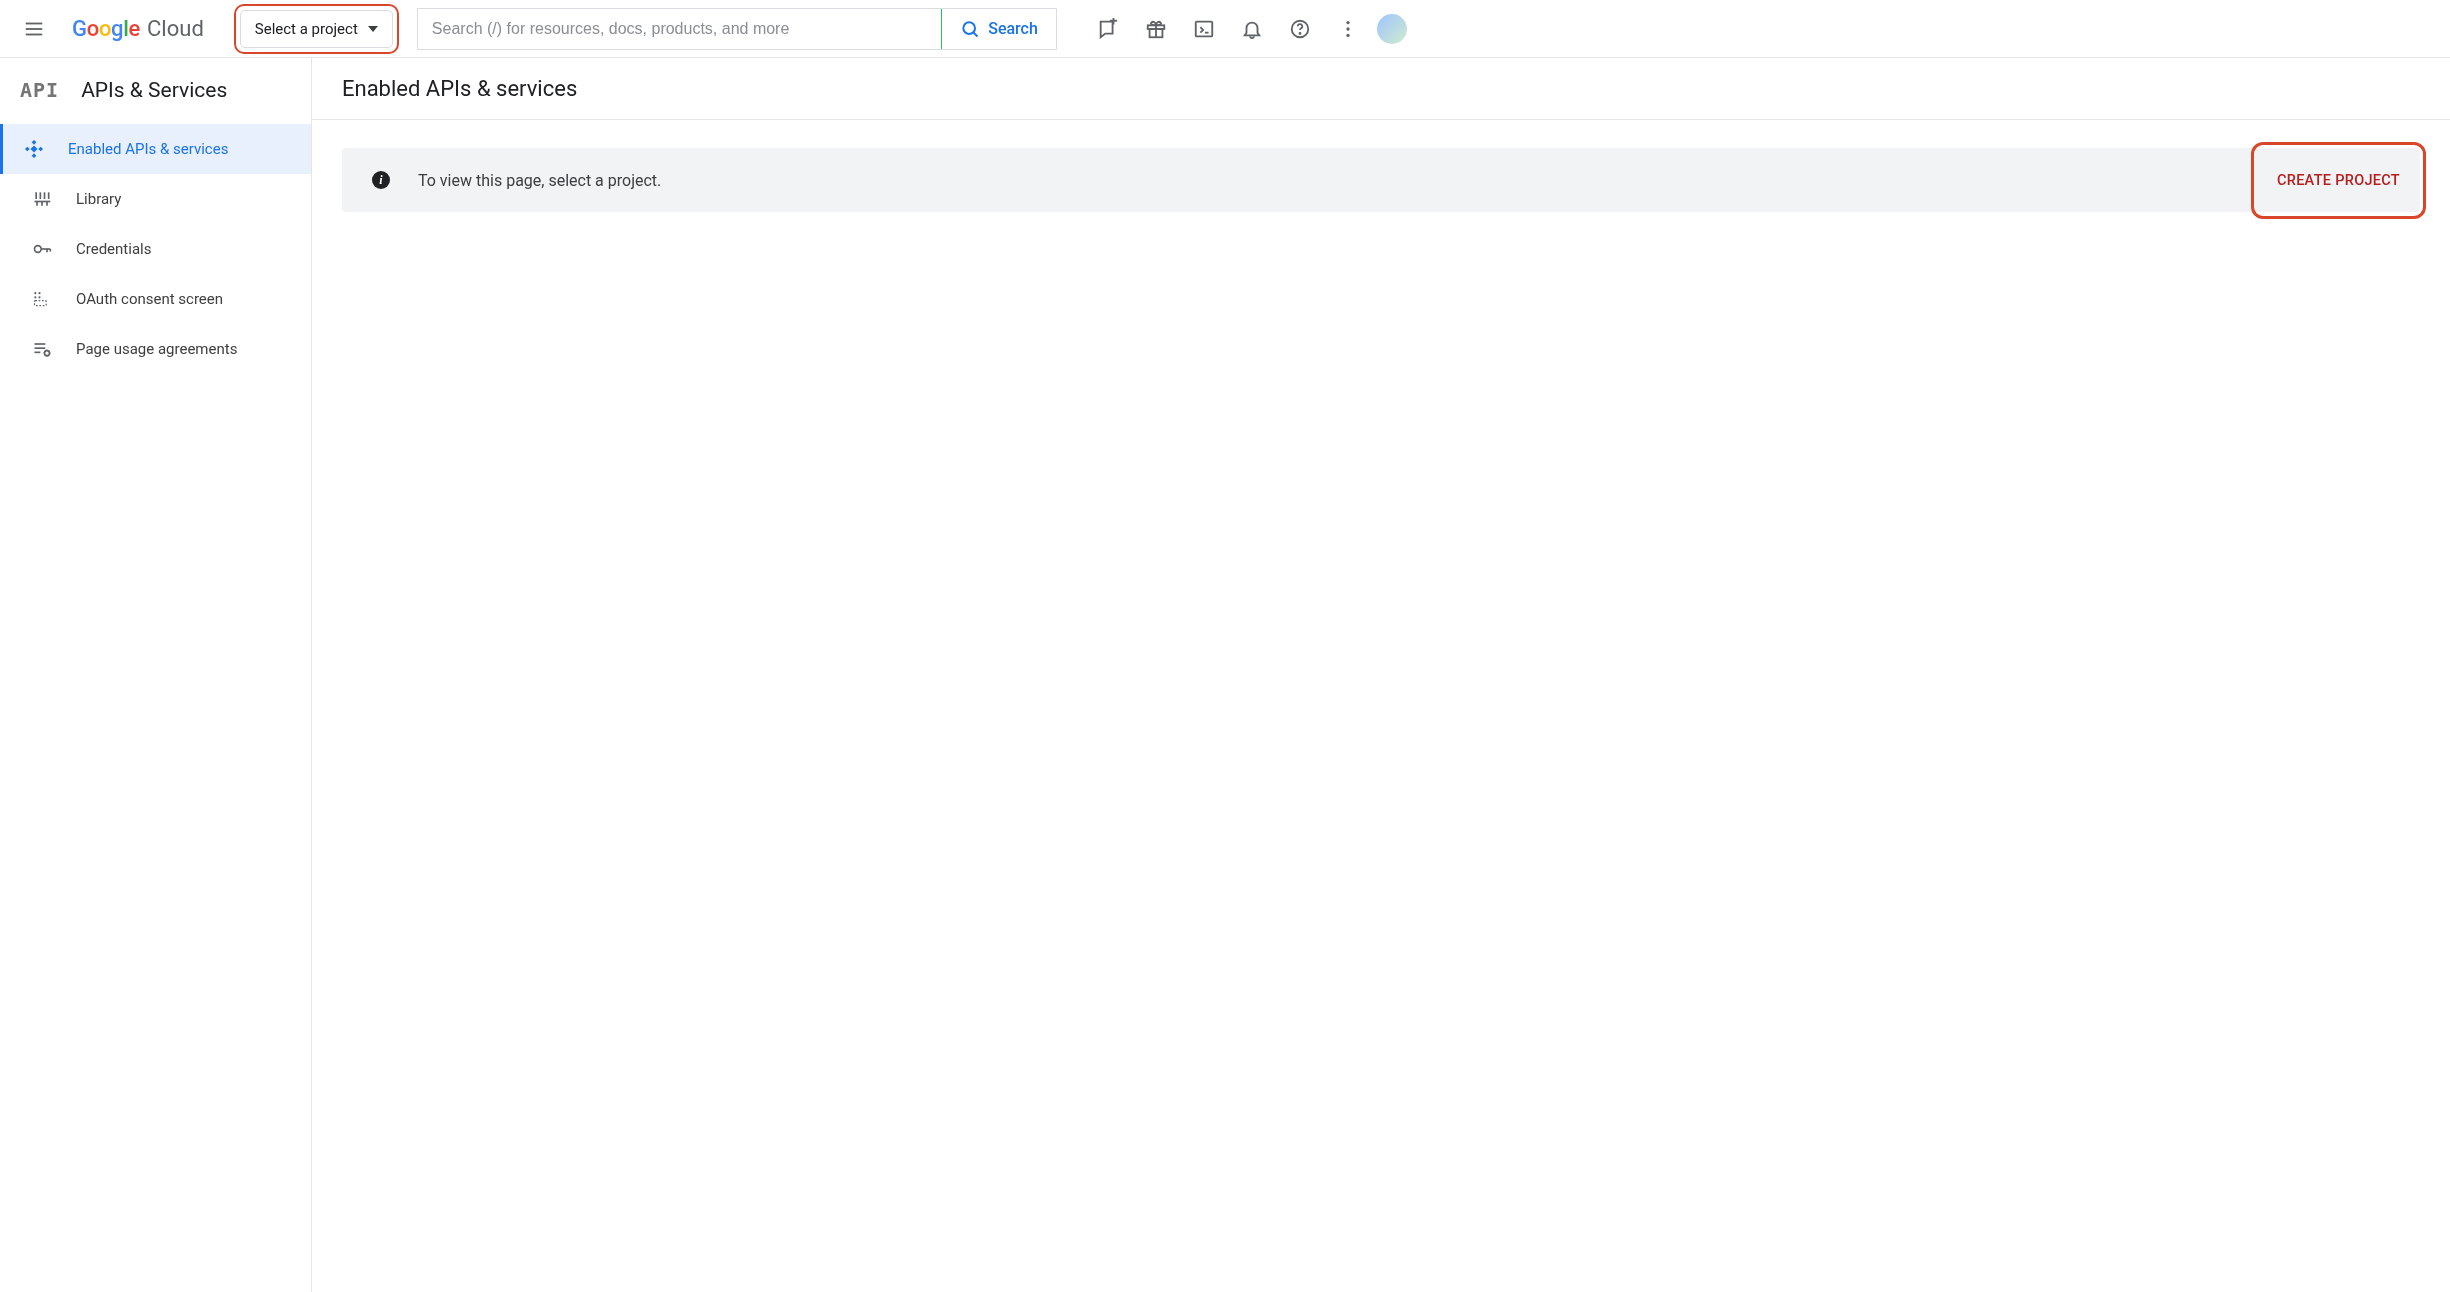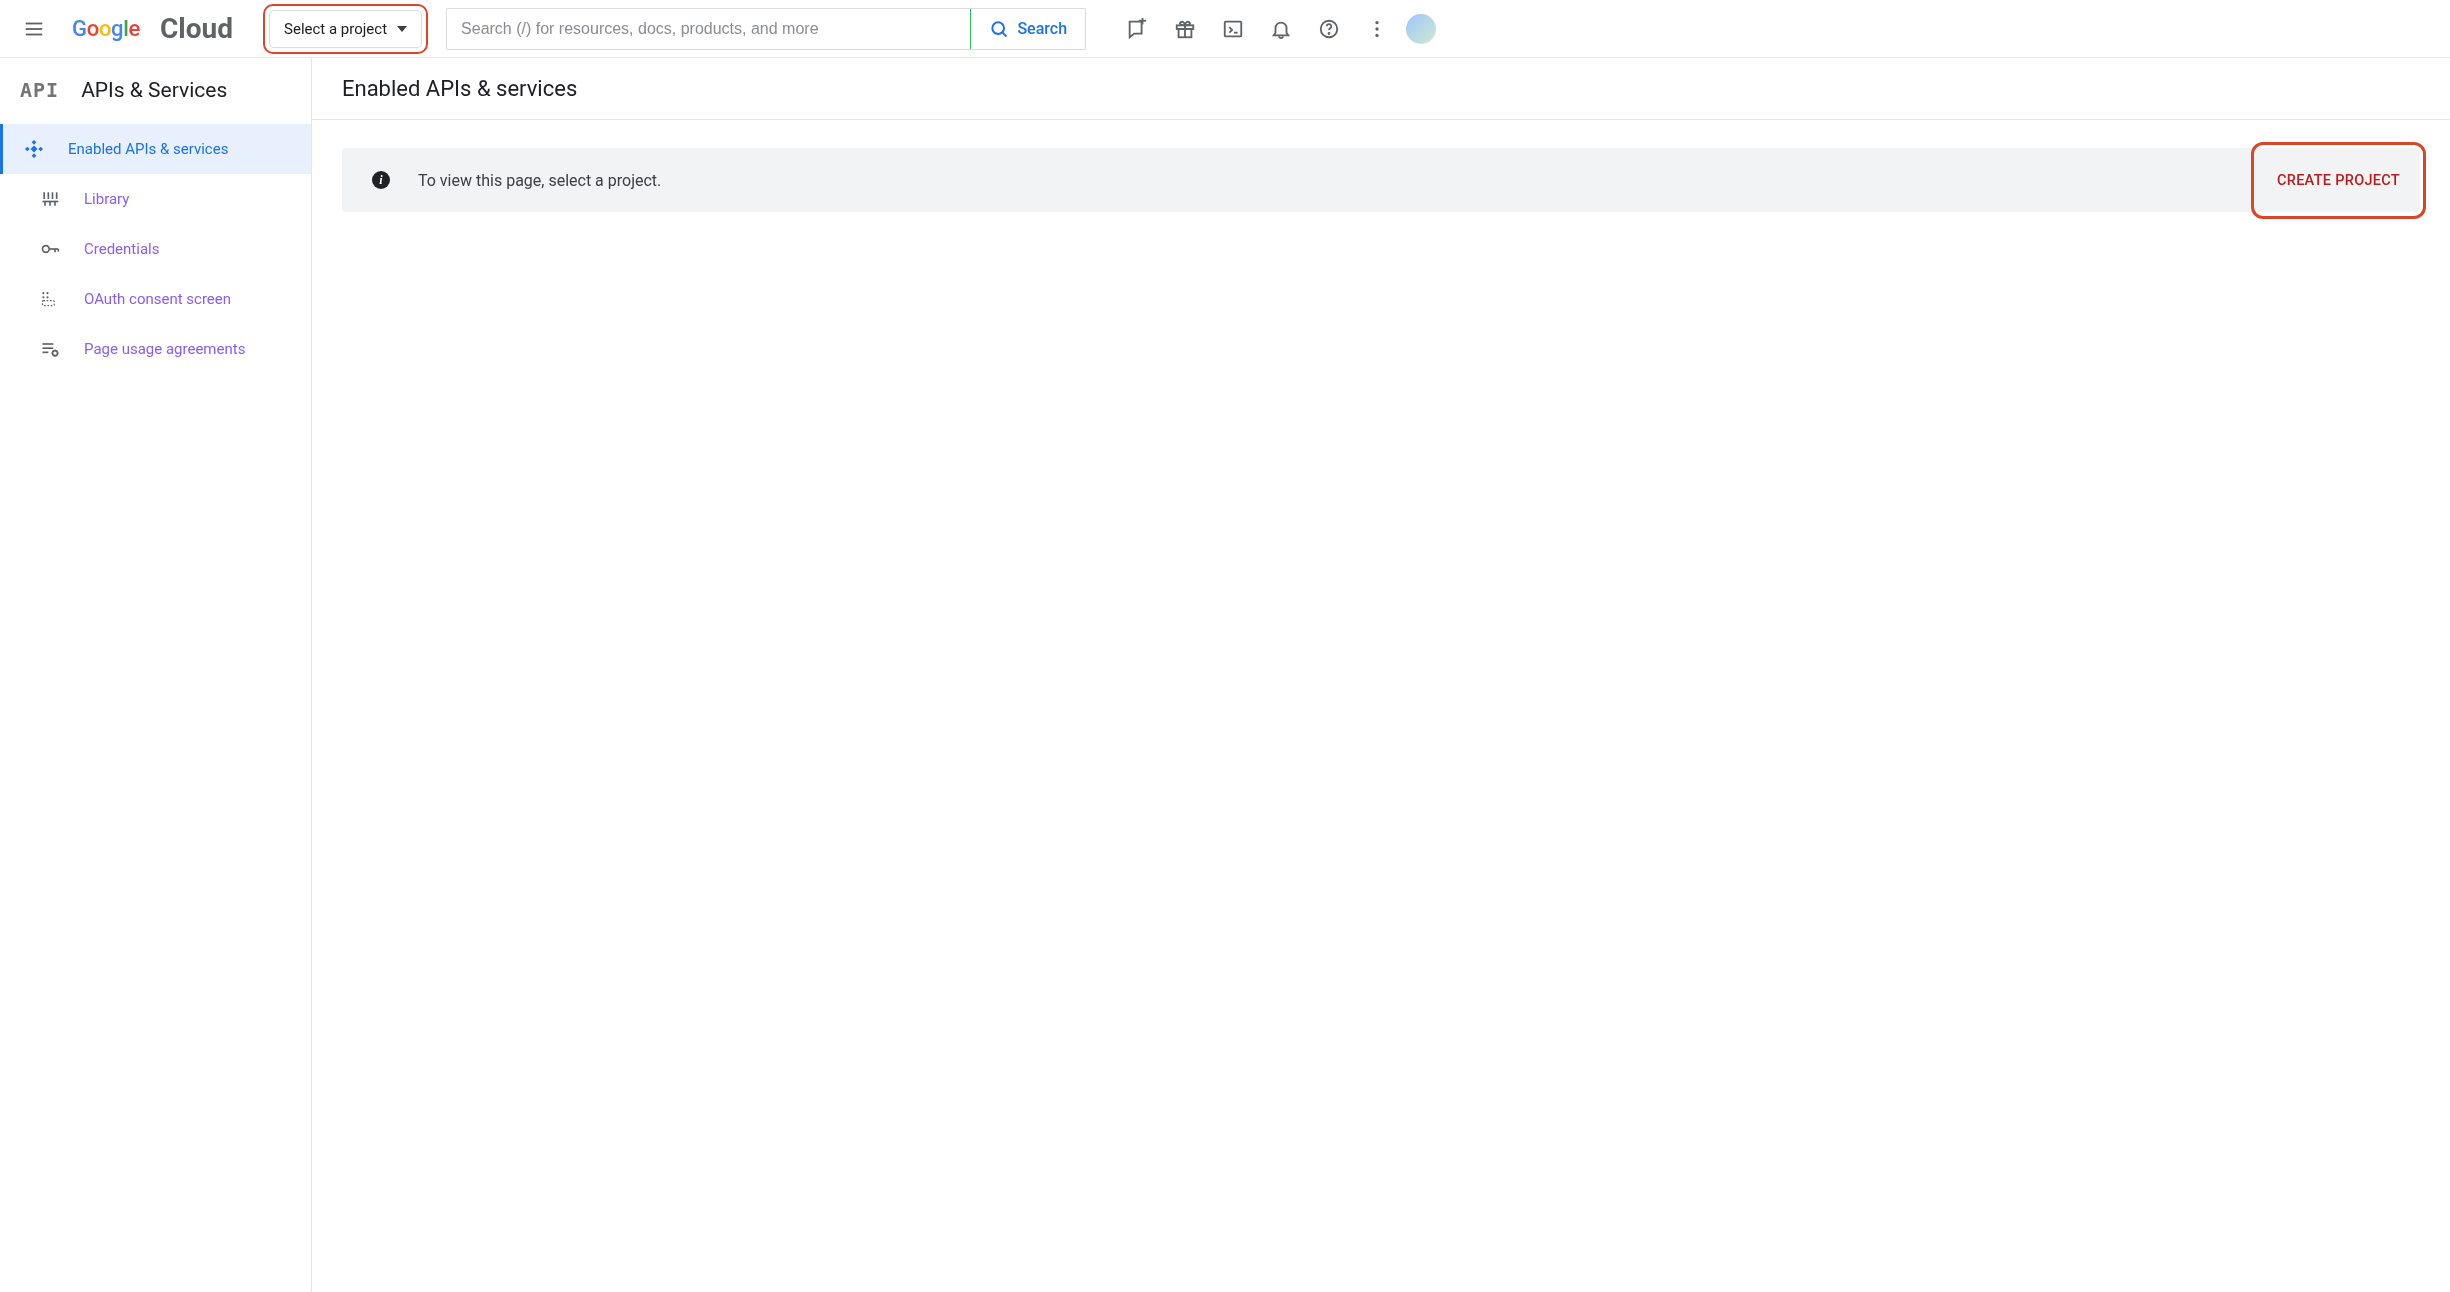--- a/index.html
+++ b/index.html
@@ -33,21 +33,21 @@
     display:flex; align-items:center; gap:4px;
     margin-left:4px; margin-right:18px;
     cursor:pointer;
     white-space:nowrap;
   }
   .brand .g-blue{color:#4285F4}
   .brand .g-red{color:#EA4335}
   .brand .g-yellow{color:#FBBC05}
   .brand .g-green{color:#34A853}
   .brand span.word{font-size:22px; font-weight:500; letter-spacing:-0.3px;}
-  .brand span.cloud{font-size:28px; font-weight:700; color:#5f6368; margin-left:16px;}
+  .brand span.cloud{font-size:22px; font-weight:400; color:#5f6368; margin-left:3px;}
 
   .project-selector-wrap{
     position:relative;
     padding:4px;
     border:2.5px solid #d9472b;
     border-radius:10px;
     margin-right:6px;
   }
   .project-selector{
     display:flex; align-items:center; gap:10px;
@@ -136,23 +136,23 @@
     font-size:21px; font-weight:400; color:#202124;
   }
 
   .nav{
     display:flex; flex-direction:column;
     padding-top:6px;
   }
   .nav-item{
     display:flex; align-items:center; gap:24px;
     height:50px;
-    padding-left:40px;
-    cursor:pointer;
-    color:#8b5cf6;
+    padding-left:32px;
+    cursor:pointer;
+    color:#404040;
     font-size:15px;
   }
   .nav-item svg{width:20px;height:20px;color:#5f6368}
   .nav-item.active{
     background:#e8f0fe;
     color:#1a73e8;
     border-left:3px solid #1a73e8;
     padding-left:21px;
   }
   .nav-item.active svg{color:#1a73e8;}

